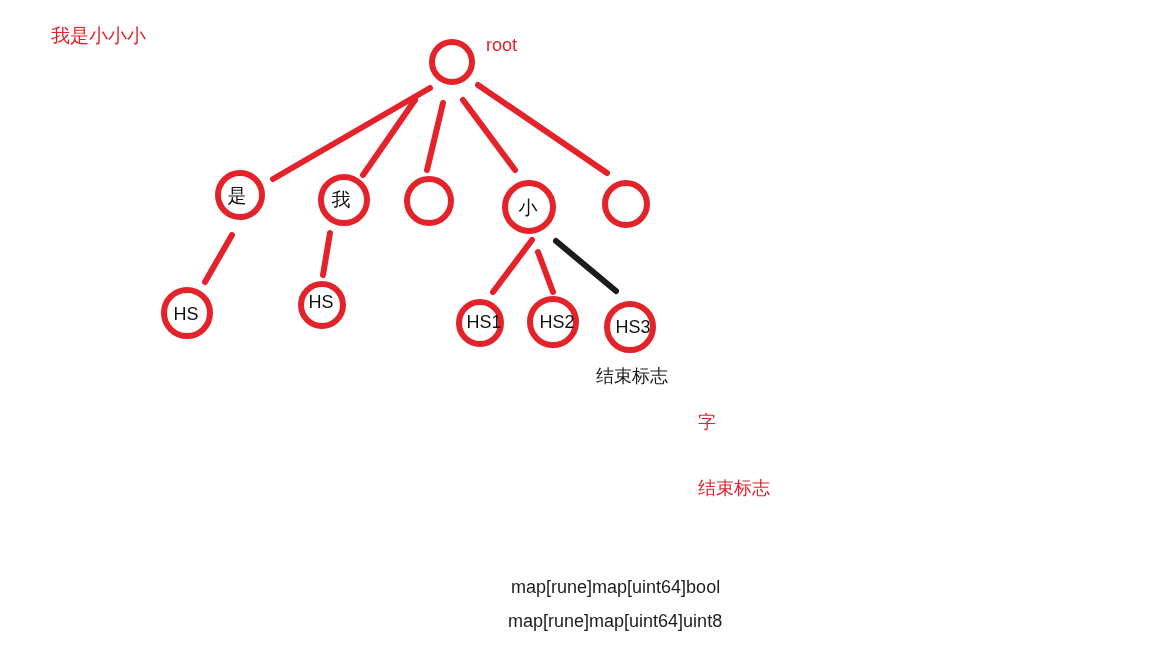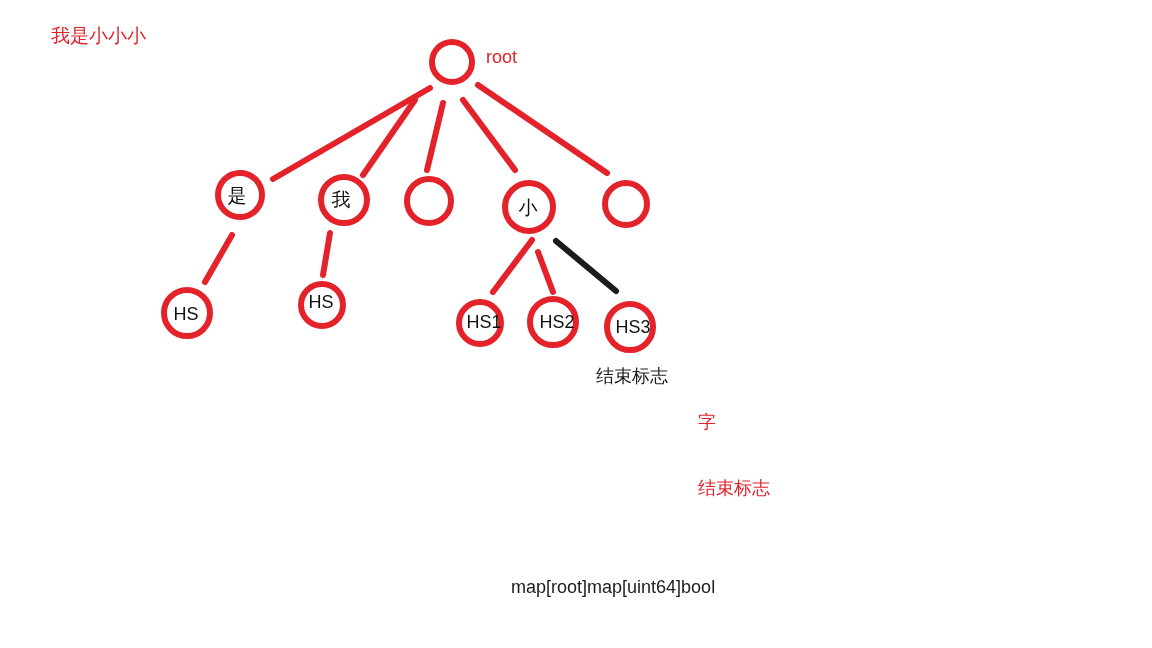--- a/index.html
+++ b/index.html
@@ -4,21 +4,21 @@
 <style>
   * { margin: 0; padding: 0; box-sizing: border-box; }
   html, body { width: 1152px; height: 648px; background: #ffffff; overflow: hidden; }
   body { font-family: "Liberation Sans", "DejaVu Sans", sans-serif; }
   .stage { position: relative; width: 1152px; height: 648px; background: #ffffff; }
   .stage svg { position: absolute; left: 0; top: 0; }
   .txt { position: absolute; white-space: pre; line-height: 1.2; }
   .red { color: #e3222a; }
   .black { color: #1c1c1c; }
   .t-topleft  { left: 51px;  top: 25px;  font-size: 19px; }
-  .t-root     { left: 486px; top: 35px;  font-size: 18px; margin-top: 12px; }
+  .t-root     { left: 486px; top: 35px;  font-size: 18px; }
   .t-endflag  { left: 596px; top: 366px; font-size: 18px; }
   .t-note1    { left: 698px; top: 412px; font-size: 18px; }
   .t-note2    { left: 698px; top: 445px; font-size: 18px; }
   .t-note3    { left: 698px; top: 478px; font-size: 18px; }
   .t-code1    { left: 511px; top: 577px; font-size: 18px; }
   .t-code2    { left: 508px; top: 611px; font-size: 18px; }
   .node-label { font-size: 19px; fill: #111111; }
   .node-label-sm { font-size: 18px; fill: #111111; }
 </style>
 </head>
@@ -69,15 +69,16 @@
     </g>
   </svg>
 
   <div class="txt red t-topleft">我是小小小</div>
   <div class="txt red t-root">root</div>
   <div class="txt black t-endflag">结束标志</div>
 
   <div class="txt red t-note1">字</div>
   <div class="txt red t-note3">结束标志</div>
 
-  <div class="txt black t-code1">map[root]map[uint64]bool</div>
+  <div class="txt black t-code1">map[rune]map[uint64]bool</div>
+  <div class="txt black t-code2">map[rune]map[uint64]uint8</div>
 
 </div>
 
 </body></html>

